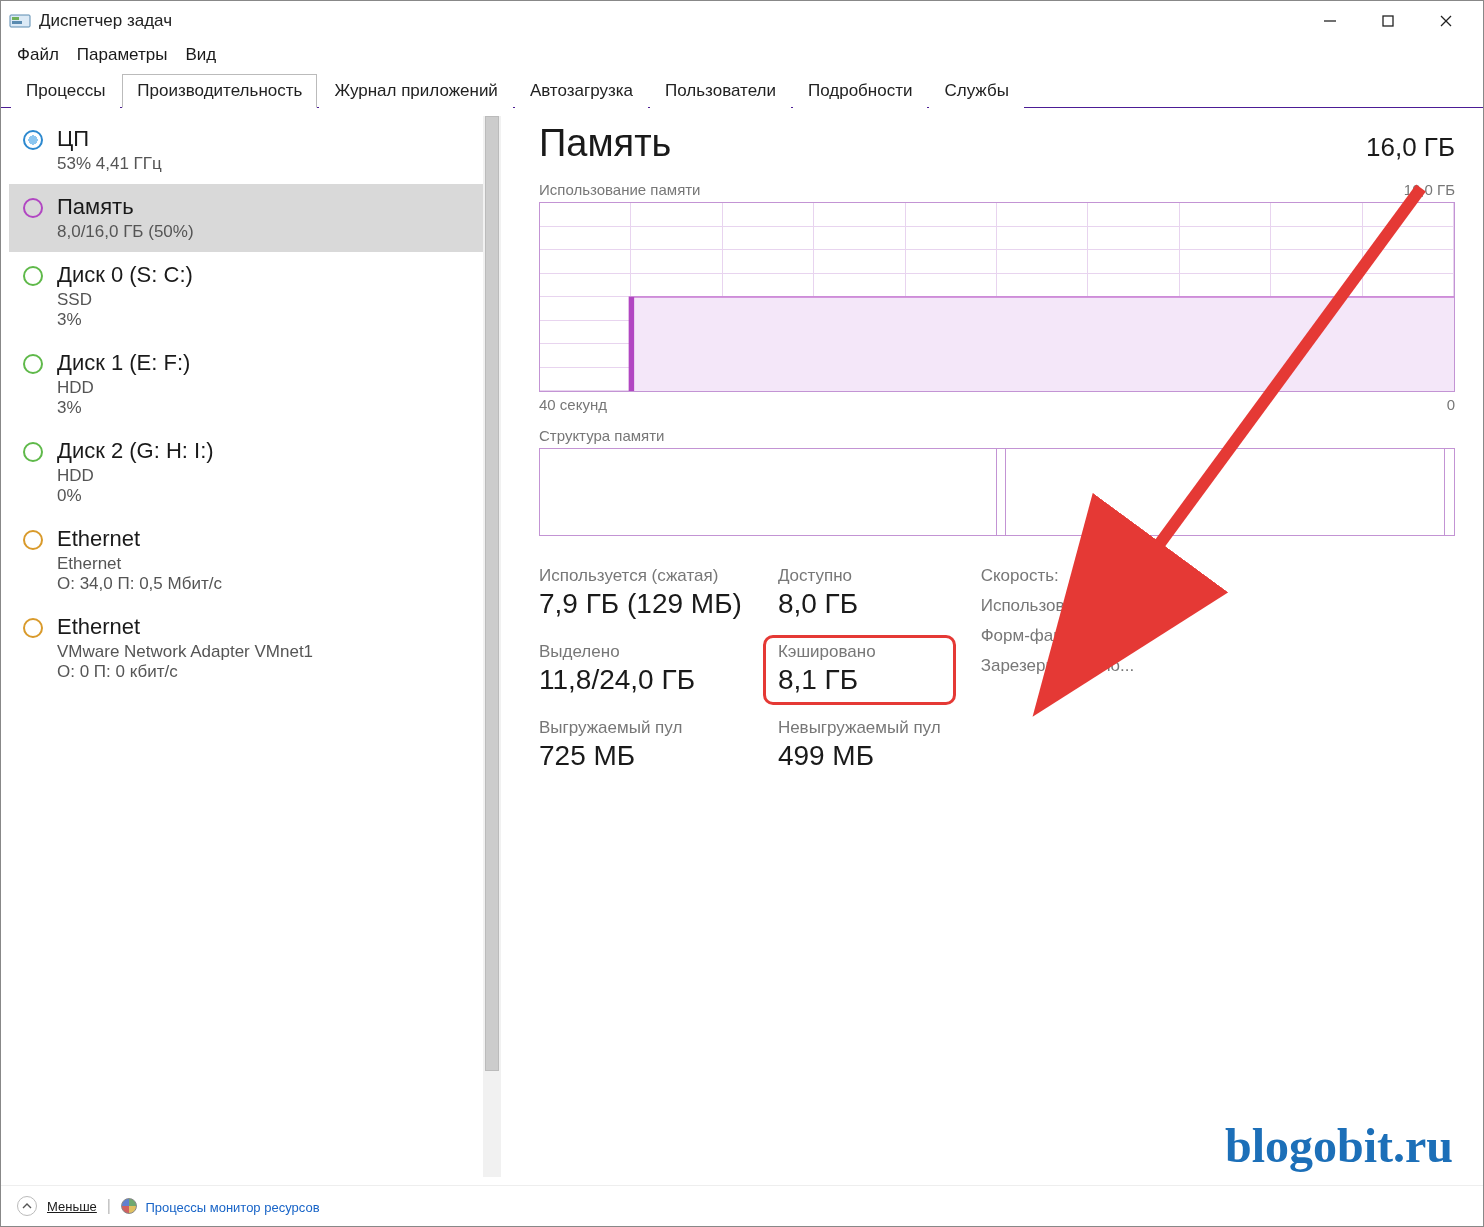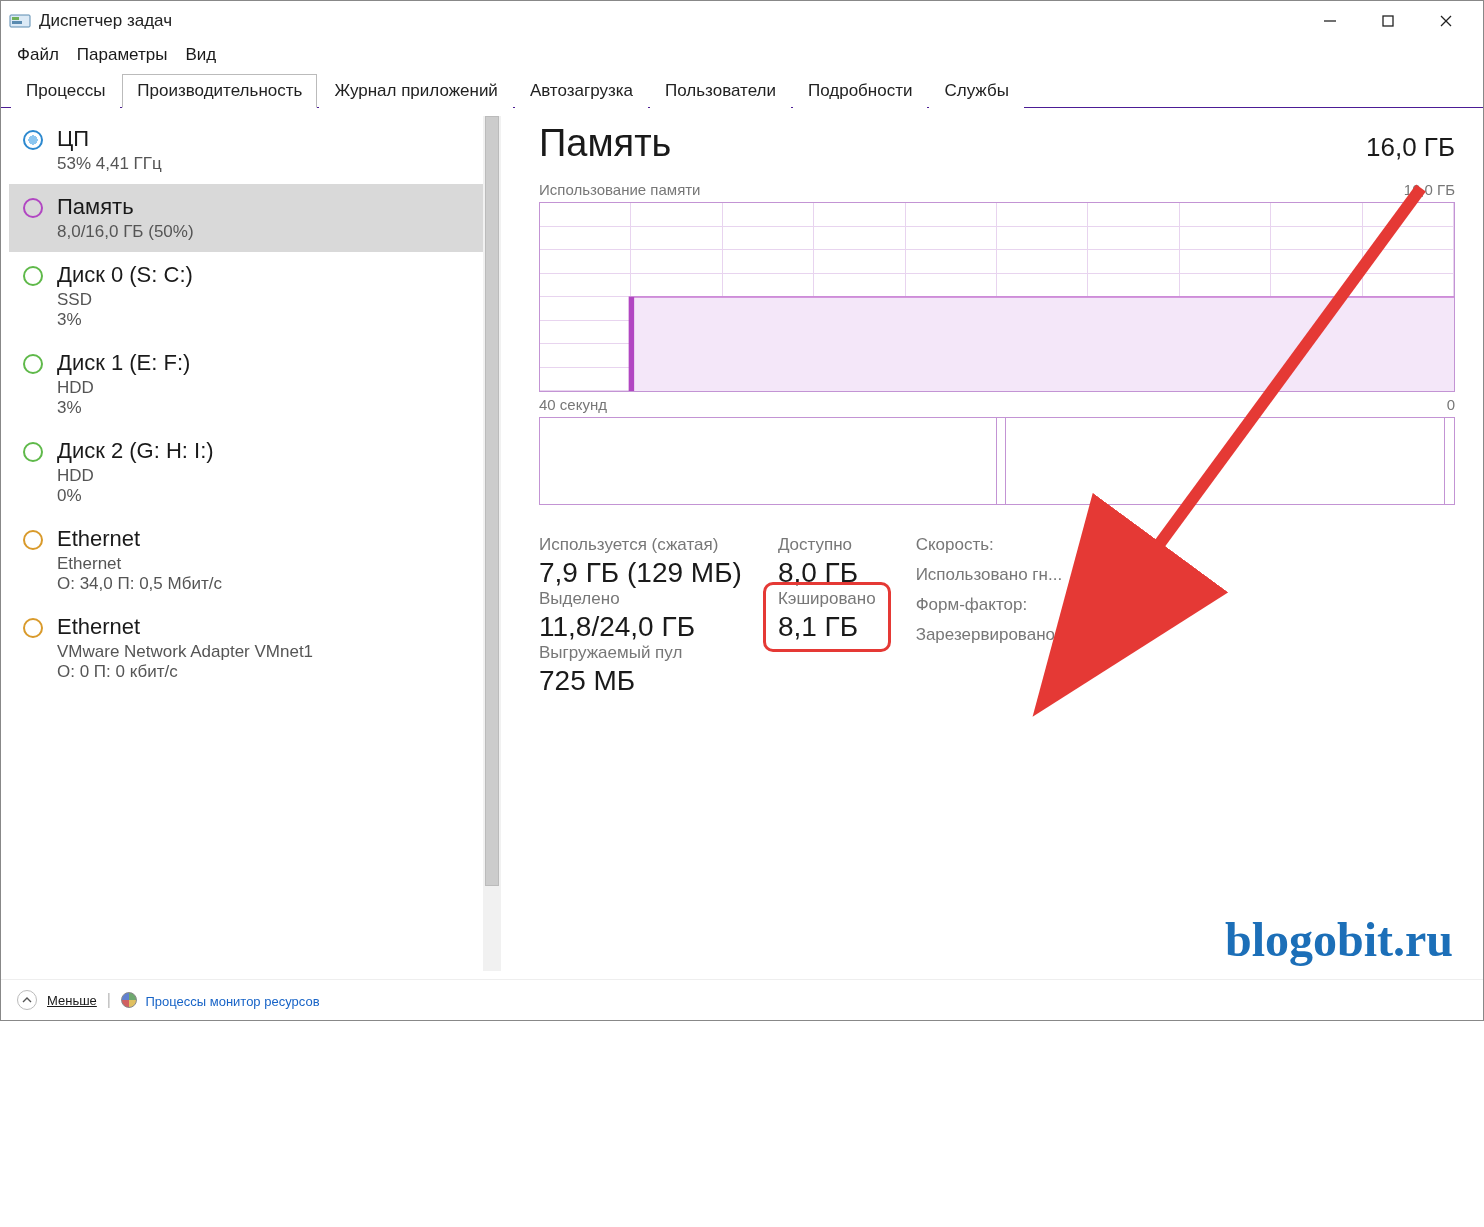--- a/index.html
+++ b/index.html
@@ -1,17 +1,17 @@
 <!DOCTYPE html>
 <html><head>
 <meta charset="utf-8">
 <style>
   * { box-sizing: border-box; margin: 0; padding: 0; }
   body { font-family: "Segoe UI", Tahoma, sans-serif; background: #fff; color: #1a1a1a; font-size: 16px; }
-  .window { width: 1484px; height: 1021px; border: 1px solid #888; background: #fff; display: flex; flex-direction: column; position: relative; }
+  .window { width: 1484px; height: 1227px; border: 1px solid #888; background: #fff; display: flex; flex-direction: column; position: relative; }
   
   .titlebar { display: flex; align-items: center; height: 40px; padding: 0 8px; }
   .titlebar .app-icon { width: 22px; height: 18px; margin-right: 8px; }
   .titlebar .title { font-size: 17px; color: #222; flex: 1; }
   .win-controls { display: flex; gap: 0; }
   .win-btn { width: 58px; height: 40px; display: flex; align-items: center; justify-content: center; color: #222; cursor: pointer; }
   .win-btn svg { width: 14px; height: 14px; }
   
   .menubar { display: flex; gap: 6px; padding: 2px 10px 6px 10px; }
   .menu-item { font-size: 17px; padding: 2px 6px; cursor: pointer; }
@@ -51,21 +51,21 @@
     repeating-linear-gradient(to right, transparent 0, transparent calc(100%/10 - 1px), #e8d4ef calc(100%/10 - 1px), #e8d4ef calc(100%/10)),
     repeating-linear-gradient(to bottom, transparent 0, transparent calc(100%/8 - 1px), #e8d4ef calc(100%/8 - 1px), #e8d4ef calc(100%/8));
   }
   .chart svg { position: absolute; inset: 0; width: 100%; height: 100%; }
   .chart-footer { display: flex; justify-content: space-between; font-size: 15px; color: #777; margin-top: 4px; }
   .comp-bar { border: 1px solid #c394d4; height: 88px; margin-top: 4px; display: flex; }
   .comp-seg { height: 100%; border-right: 1px solid #c394d4; }
   .comp-seg:last-child { border-right: none; }
   
   .stats { display: flex; gap: 36px; margin-top: 30px; }
-  .stats-col { display: flex; flex-direction: column; }
+  .stats-col { display: flex; flex-direction: column; gap: 22px; }
   .stat .label { font-size: 17px; color: #777; }
   .stat .value { font-size: 28px; margin-top: 2px; }
   .stat.boxed { border: 3px solid #e53935; border-radius: 10px; padding: 4px 12px 6px 12px; margin: -7px -15px -9px -15px; }
   .meta-col .label { font-size: 17px; color: #777; margin-bottom: 4px; }
   .meta-col { display: flex; flex-direction: column; gap: 6px; }
   
   .arrow-annot { position: absolute; pointer-events: none; }
   
   .watermark { position: absolute; right: 30px; bottom: 12px; font-family: "Segoe Script", "Comic Sans MS", cursive; font-size: 48px; color: #1c6fb8; font-weight: bold; }
   .res-icon { width: 16px; height: 16px; border-radius: 50%; border: 1px solid #888; display: inline-block; position: relative; top: 2px; margin-right: 4px;
@@ -198,20 +198,23 @@
         <svg viewBox="0 0 100 100" preserveAspectRatio="none">
           <polyline points="10,100 10,50 100,50 100,100" fill="#f4e7f9" stroke="none"></polyline>
           <polyline points="10,100 10,50 100,50" fill="none" stroke="#b146c2" stroke-width="0.6"></polyline>
         </svg>
       </div>
       <div class="chart-footer">
         <span>40 секунд</span>
         <span>0</span>
       </div>
 
+      <div class="chart-label-row" style="margin-top:14px">
+        <span>Структура памяти</span>
+      </div>
       <div class="comp-bar">
         <div class="comp-seg" style="width:50%"></div>
         <div class="comp-seg" style="width:1%"></div>
         <div class="comp-seg" style="width:48%"></div>
         <div class="comp-seg" style="width:1%"></div>
       </div>
 
       <div class="stats">
         <div class="stats-col">
           <div class="stat">
@@ -228,20 +231,24 @@
           </div>
         </div>
         <div class="stats-col">
           <div class="stat">
             <div class="label">Доступно</div>
             <div class="value">8,0 ГБ</div>
           </div>
           <div class="stat boxed">
             <div class="label">Кэшировано</div>
             <div class="value">8,1 ГБ</div>
+          </div>
+          <div class="stat">
+            <div class="label">Невыгружаемый пул</div>
+            <div class="value">499 МБ</div>
           </div>
         </div>
         <div class="stats-col meta-col" style="margin-left:4px">
           <div class="label">Скорость:</div>
           <div class="label">Использовано гн...</div>
           <div class="label">Форм-фактор:</div>
           <div class="label">Зарезервировано...</div>
         </div>
       </div>
 

